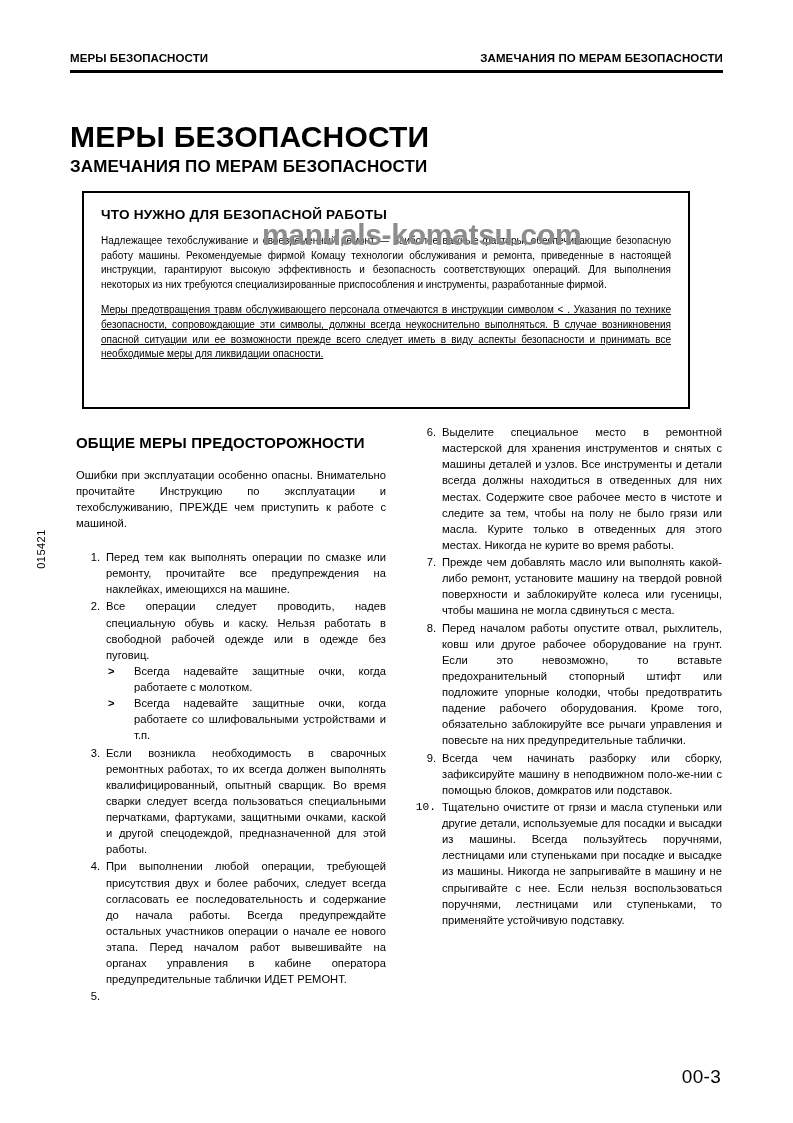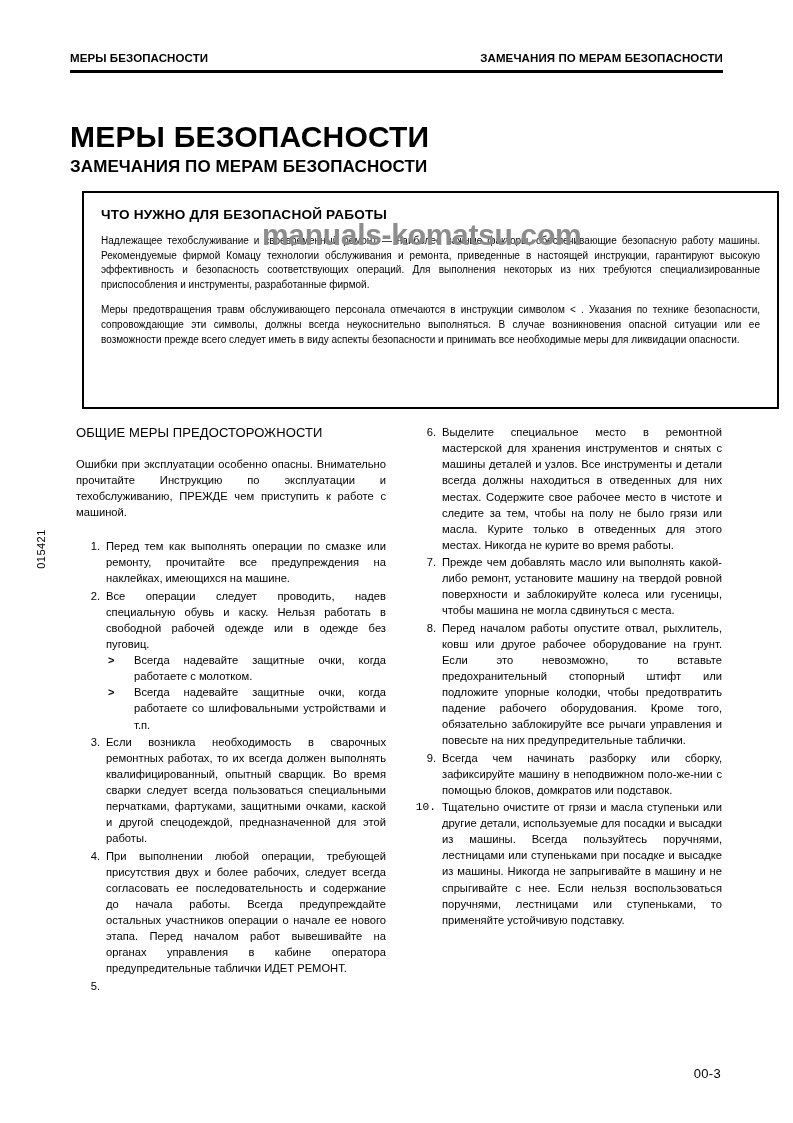--- a/index.html
+++ b/index.html
@@ -66,39 +66,39 @@
     font-size: 17px;
     font-weight: bold;
     letter-spacing: 0.1px;
   }
 
   
   .notice-box {
     position: absolute;
     left: 82px;
     top: 175px;
-    width: 697px;
+    width: 608px;
     min-height: 218px;
     border: 2.2px solid #000000;
     box-sizing: border-box;
     padding: 14px 17px 12px 17px;
   }
   .notice-title {
     font-size: 13.6px;
     font-weight: bold;
     letter-spacing: 0.2px;
     margin-bottom: 12px;
   }
   .notice-par {
     font-size: 10px;
     line-height: 1.46;
     text-align: justify;
     margin: 0 0 11px 0;
   }
-  .notice-par:last-child { margin-bottom: 12px; }
+  .notice-par:last-child { margin-bottom: 12px; text-decoration: underline; }
 
   
   .watermark {
     position: absolute;
     left: 262px;
     top: 202px;
     font-size: 30px;
     font-weight: bold;
     color: #8d8d8d;
     letter-spacing: -0.3px;
@@ -111,24 +111,24 @@
     position: absolute;
     top: 408px;
     width: 310px;
     font-size: 11.2px;
     line-height: 1.44;
   }
   .col-left  { left: 76px; }
   .col-right { left: 412px; }
 
   .sec-head {
-    font-size: 13px;
-    font-weight: normal;
+    font-size: 15px;
+    font-weight: bold;
     letter-spacing: 0.1px;
-    margin: 0 0 13px 0;
+    margin: 8px 0 13px 0;
   }
   .sec-head.spaced { margin-top: 18px; }
 
   .intro-par {
     margin: 0 0 18px 0;
     text-align: justify;
   }
 
   ol.numlist {
     list-style: none;
@@ -179,21 +179,21 @@
     transform: rotate(-90deg);
     transform-origin: center center;
     white-space: nowrap;
   }
 
   
   .page-number {
     position: absolute;
     right: 72px;
     top: 1050px;
-    font-size: 13px;
+    font-size: 19px;
     letter-spacing: 0.3px;
   }
 </style>
 </head>
 <body>
 
 <div class="page">
 
   <div class="runhead">
     <span class="runhead-left">МЕРЫ БЕЗОПАСНОСТИ</span>

